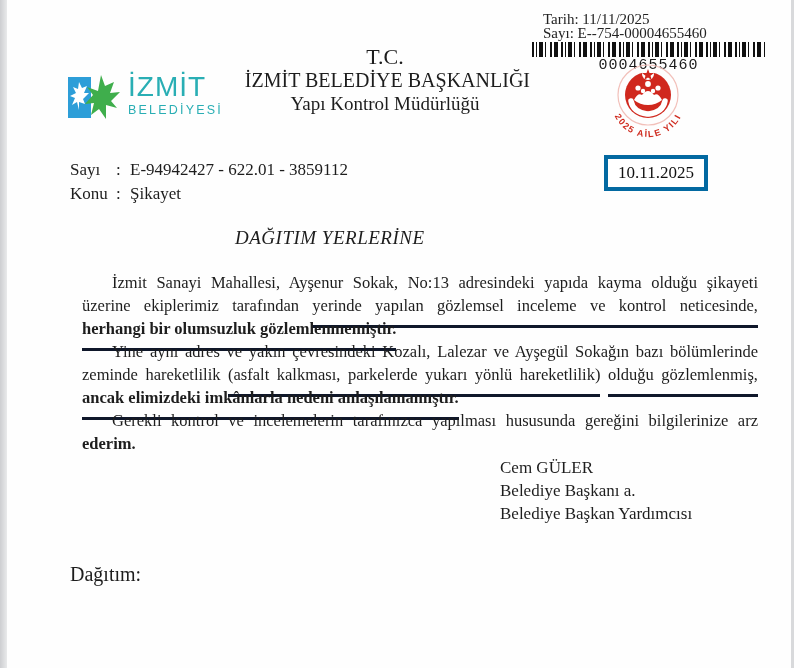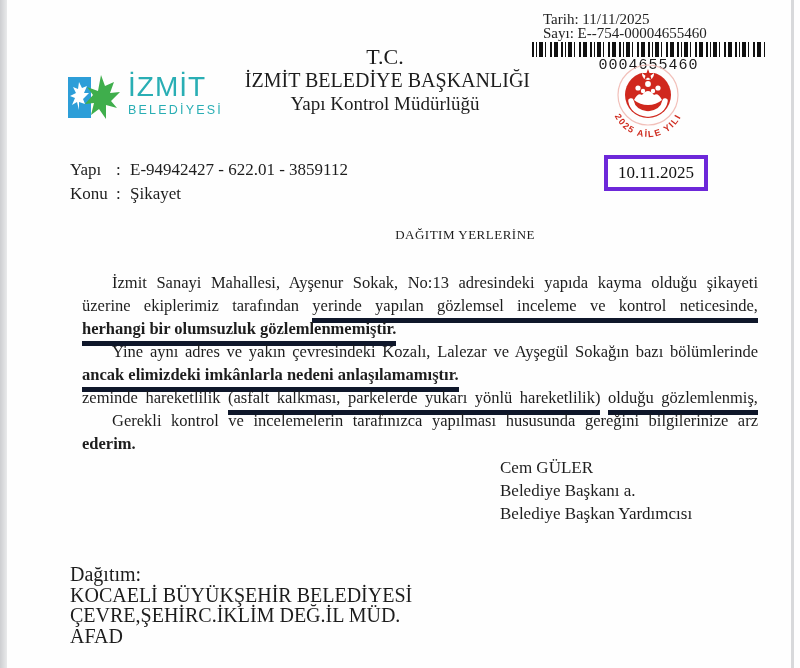--- a/index.html
+++ b/index.html
@@ -36,32 +36,32 @@
     font-family:"Liberation Mono", monospace; font-size:15px; letter-spacing:1px; color:#1a1a1a; }
 
   .emblem { position:absolute; left:600px; top:62px; }
 
   
   .ref { position:absolute; left:70px; top:158px; font-size:17px; line-height:24px; }
   .ref-row .lbl { display:inline-block; width:46px; }
   .ref-row .col { display:inline-block; width:14px; }
 
   .datebox { position:absolute; left:604px; top:155px; width:96px; height:28px;
-    border:4px solid #6d28d9; display:flex; align-items:center; justify-content:center;
+    border:4px solid #0369a1; display:flex; align-items:center; justify-content:center;
     font-size:17px; color:#111; background:#fff; }
 
-  .recipient { position:absolute; left:235px; top:227px; width:300px; text-align:right;
-    font-size:13px; letter-spacing:0.5px; }
+  .recipient { position:absolute; left:235px; top:227px; width:300px; text-align:left;
+    font-size:19px; letter-spacing:0.5px;font-style:italic; }
 
   
   .body { position:absolute; left:63px; top:271px; width:676px; font-size:16.5px;margin-left:19px; }
   .body-line { height:23px; line-height:23px; text-align:justify; text-align-last:justify; white-space:normal; }
   .body-line.left { text-align:left; text-align-last:left;font-weight:bold; }
   .body-line.indent { text-indent:30px; }
-  .u { border-bottom:5px solid #0f172a; padding-bottom:3px; }
+  .u { border-bottom:3px solid #0f172a; padding-bottom:10px; }
 
   .signature { position:absolute; left:500px; top:456px; width:222px; 
     font-size:17px; line-height:23px; }
 
   .distribution { position:absolute; left:70px; top:564px; font-size:20px; line-height:20.5px; }
 </style>
 </head>
 <body>
 
 <div class="page">
@@ -109,51 +109,46 @@
     <path d="M31 39 Q33 50 47 52" stroke="#ffffff" stroke-width="5.5" fill="none" stroke-linecap="round"></path>
     <path d="M65 39 Q63 50 49 52" stroke="#ffffff" stroke-width="5.5" fill="none" stroke-linecap="round"></path>
     <path id="arcText" d="M 13 50 A 37 37 0 0 0 83 50" fill="none"></path>
     <text font-family="Liberation Sans, sans-serif" font-size="9" font-weight="bold" fill="#cf2b1f" letter-spacing="1.5">
       <textPath href="#arcText" startOffset="50%" text-anchor="middle">2025 AİLE YILI</textPath>
     </text>
   </svg>
 
   <div class="ref">
     <div class="ref-row">
-      <span class="lbl">Yapı</span><span class="col">:</span><span>E-94942427 - 622.01 - 3859112</span>
+      <span class="lbl">Sayı</span><span class="col">:</span><span>E-94942427 - 622.01 - 3859112</span>
     </div>
     <div class="ref-row">
       <span class="lbl">Konu</span><span class="col">:</span><span>Şikayet</span>
     </div>
   </div>
 
   <div class="datebox">
     <span>10.11.2025</span>
   </div>
 
   <div class="recipient">DAĞITIM YERLERİNE</div>
 
   <div class="body">
       <div class="body-line indent"><span>İzmit Sanayi Mahallesi, Ayşenur Sokak, No:13 adresindeki yapıda kayma olduğu şikayeti</span></div>
       <div class="body-line"><span>üzerine ekiplerimiz tarafından </span><span class="u">yerinde yapılan gözlemsel inceleme ve kontrol neticesinde,</span></div>
       <div class="body-line left"><span class="u">herhangi bir olumsuzluk gözlemlenmemiştir.</span></div>
       <div class="body-line indent"><span>Yine aynı adres ve yakın çevresindeki Kozalı, Lalezar ve Ayşegül Sokağın bazı bölümlerinde</span></div>
+      <div class="body-line"><span>zeminde hareketlilik </span><span class="u">(asfalt kalkması, parkelerde yukarı yönlü hareketlilik)</span><span> </span><span class="u">olduğu gözlemlenmiş,</span></div>
       <div class="body-line left"><span class="u">ancak elimizdeki imkânlarla nedeni anlaşılamamıştır.</span></div>
-      <div class="body-line"><span>zeminde hareketlilik </span><span class="u">(asfalt kalkması, parkelerde yukarı yönlü hareketlilik)</span><span> </span><span class="u">olduğu gözlemlenmiş,</span></div>
       <div class="body-line indent"><span>Gerekli kontrol ve incelemelerin tarafınızca yapılması hususunda gereğini bilgilerinize arz</span></div>
       <div class="body-line left"><span>ederim.</span></div>
     </div>
 
   <div class="signature">
     <div>Cem GÜLER</div>
     <div>Belediye Başkanı a.</div>
     <div>Belediye Başkan Yardımcısı</div>
   </div>
 
   <div class="distribution">
     <div>Dağıtım:</div>
-    <div>
-        <div>KOCAELİ BÜYÜKŞEHİR BELEDİYESİ</div>
-        <div>ÇEVRE,ŞEHİRC.İKLİM DEĞ.İL MÜD.</div>
-        <div>AFAD</div>
-      </div>
   </div>
 </div>
 
 </body></html>

